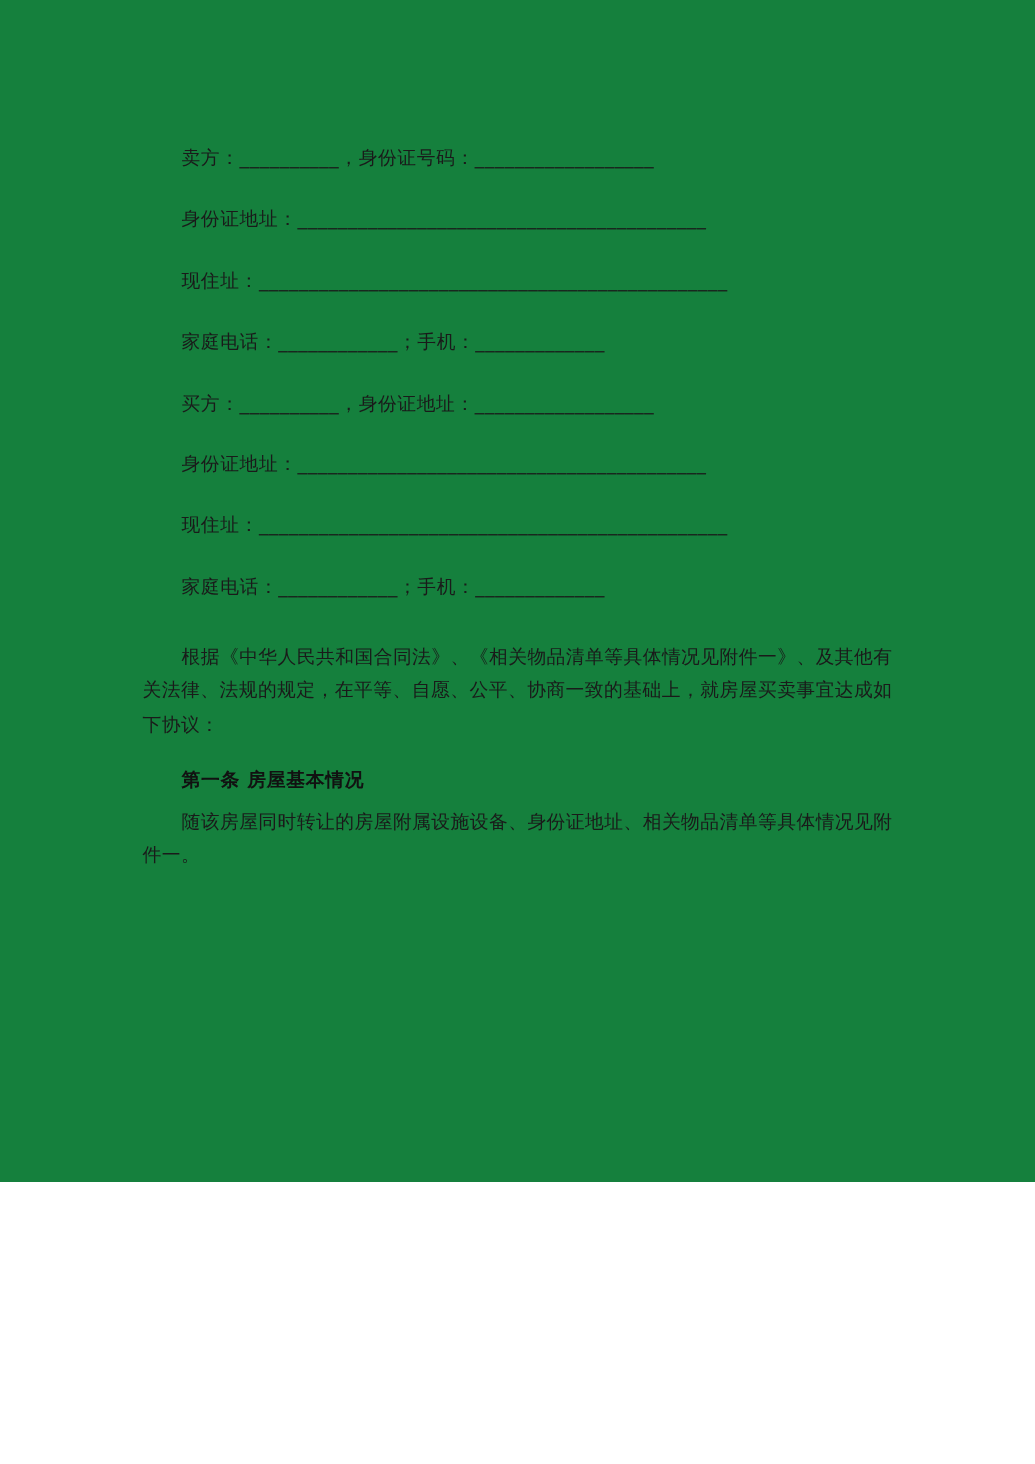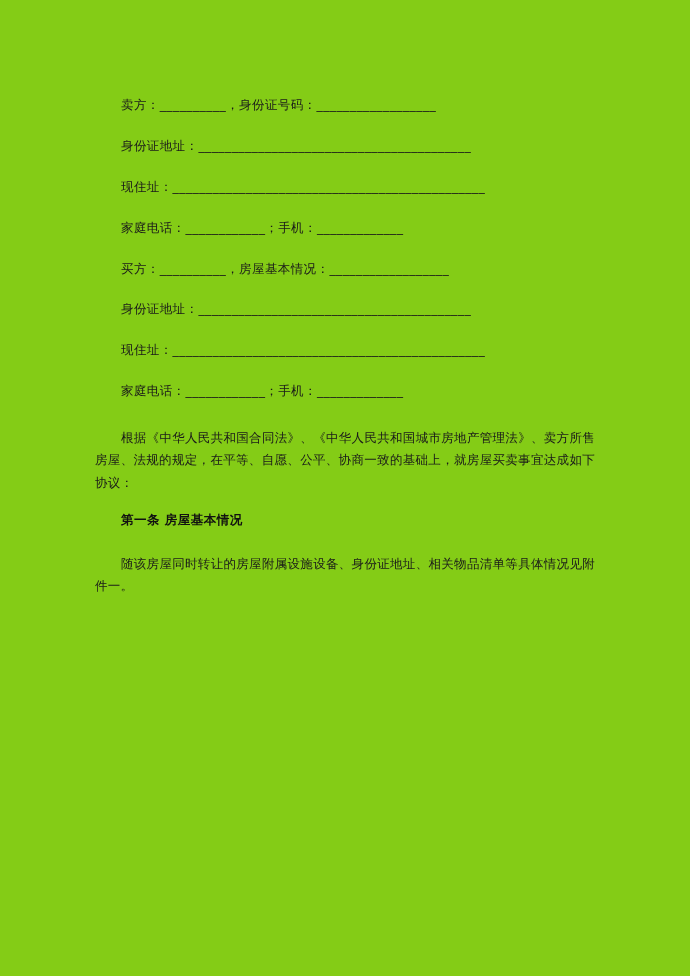--- a/index.html
+++ b/index.html
@@ -6,22 +6,22 @@
     margin: 0;
     padding: 0;
     background: #ffffff;
   }
   body {
     font-family: "DejaVu Sans", "Liberation Sans", sans-serif;
   }
   .page {
     position: relative;
     width: 690px;
-    height: 976px;
-    background: #84cc16;
+    height: 788px;
+    background: #15803d;
     overflow: hidden;
     box-sizing: border-box;
   }
   .doc-body {
     position: absolute;
     left: 0;
     top: 0;
     width: 690px;
     padding: 95px 95px 0 95px;
     box-sizing: border-box;
@@ -35,21 +35,21 @@
     text-align: left;
     white-space: pre-wrap;
   }
   .para.indent {
     text-indent: 26px;
   }
   .heading {
     font-size: 12.5px;
     font-weight: bold;
     color: #111;
-    margin: 0 0 24px 0;
+    margin: 0 0 8px 0;
     text-indent: 26px;
     letter-spacing: 0.5px;
   }
   .block-justify {
     font-size: 12.5px;
     color: #1a1a1a;
     line-height: 1.78;
     letter-spacing: 0.3px;
     margin: 0 0 18px 0;
     text-align: justify;
@@ -68,31 +68,31 @@
   <div class="doc-body">
 
     <p class="para indent">卖方：__________，身份证号码：__________________</p>
 
     <p class="para indent">身份证地址：_________________________________________</p>
 
     <p class="para indent">现住址：_______________________________________________</p>
 
     <p class="para indent">家庭电话：____________；手机：_____________</p>
 
-    <p class="para indent">买方：__________，房屋基本情况：__________________</p>
+    <p class="para indent">买方：__________，身份证地址：__________________</p>
 
     <p class="para indent">身份证地址：_________________________________________</p>
 
     <p class="para indent">现住址：_______________________________________________</p>
 
     <p class="para indent">家庭电话：____________；手机：_____________</p>
 
     <div class="spacer-sm"></div>
 
-    <p class="block-justify ind">根据《中华人民共和国合同法》、《中华人民共和国城市房地产管理法》、卖方所售房屋、法规的规定，在平等、自愿、公平、协商一致的基础上，就房屋买卖事宜达成如下协议：</p>
+    <p class="block-justify ind">根据《中华人民共和国合同法》、《相关物品清单等具体情况见附件一》、及其他有关法律、法规的规定，在平等、自愿、公平、协商一致的基础上，就房屋买卖事宜达成如下协议：</p>
 
     <p class="heading">第一条 房屋基本情况</p>
 
 
     <p class="block-justify ind">随该房屋同时转让的房屋附属设施设备、身份证地址、相关物品清单等具体情况见附件一。</p>
 
   </div>
 </div>
 
 </body></html>

